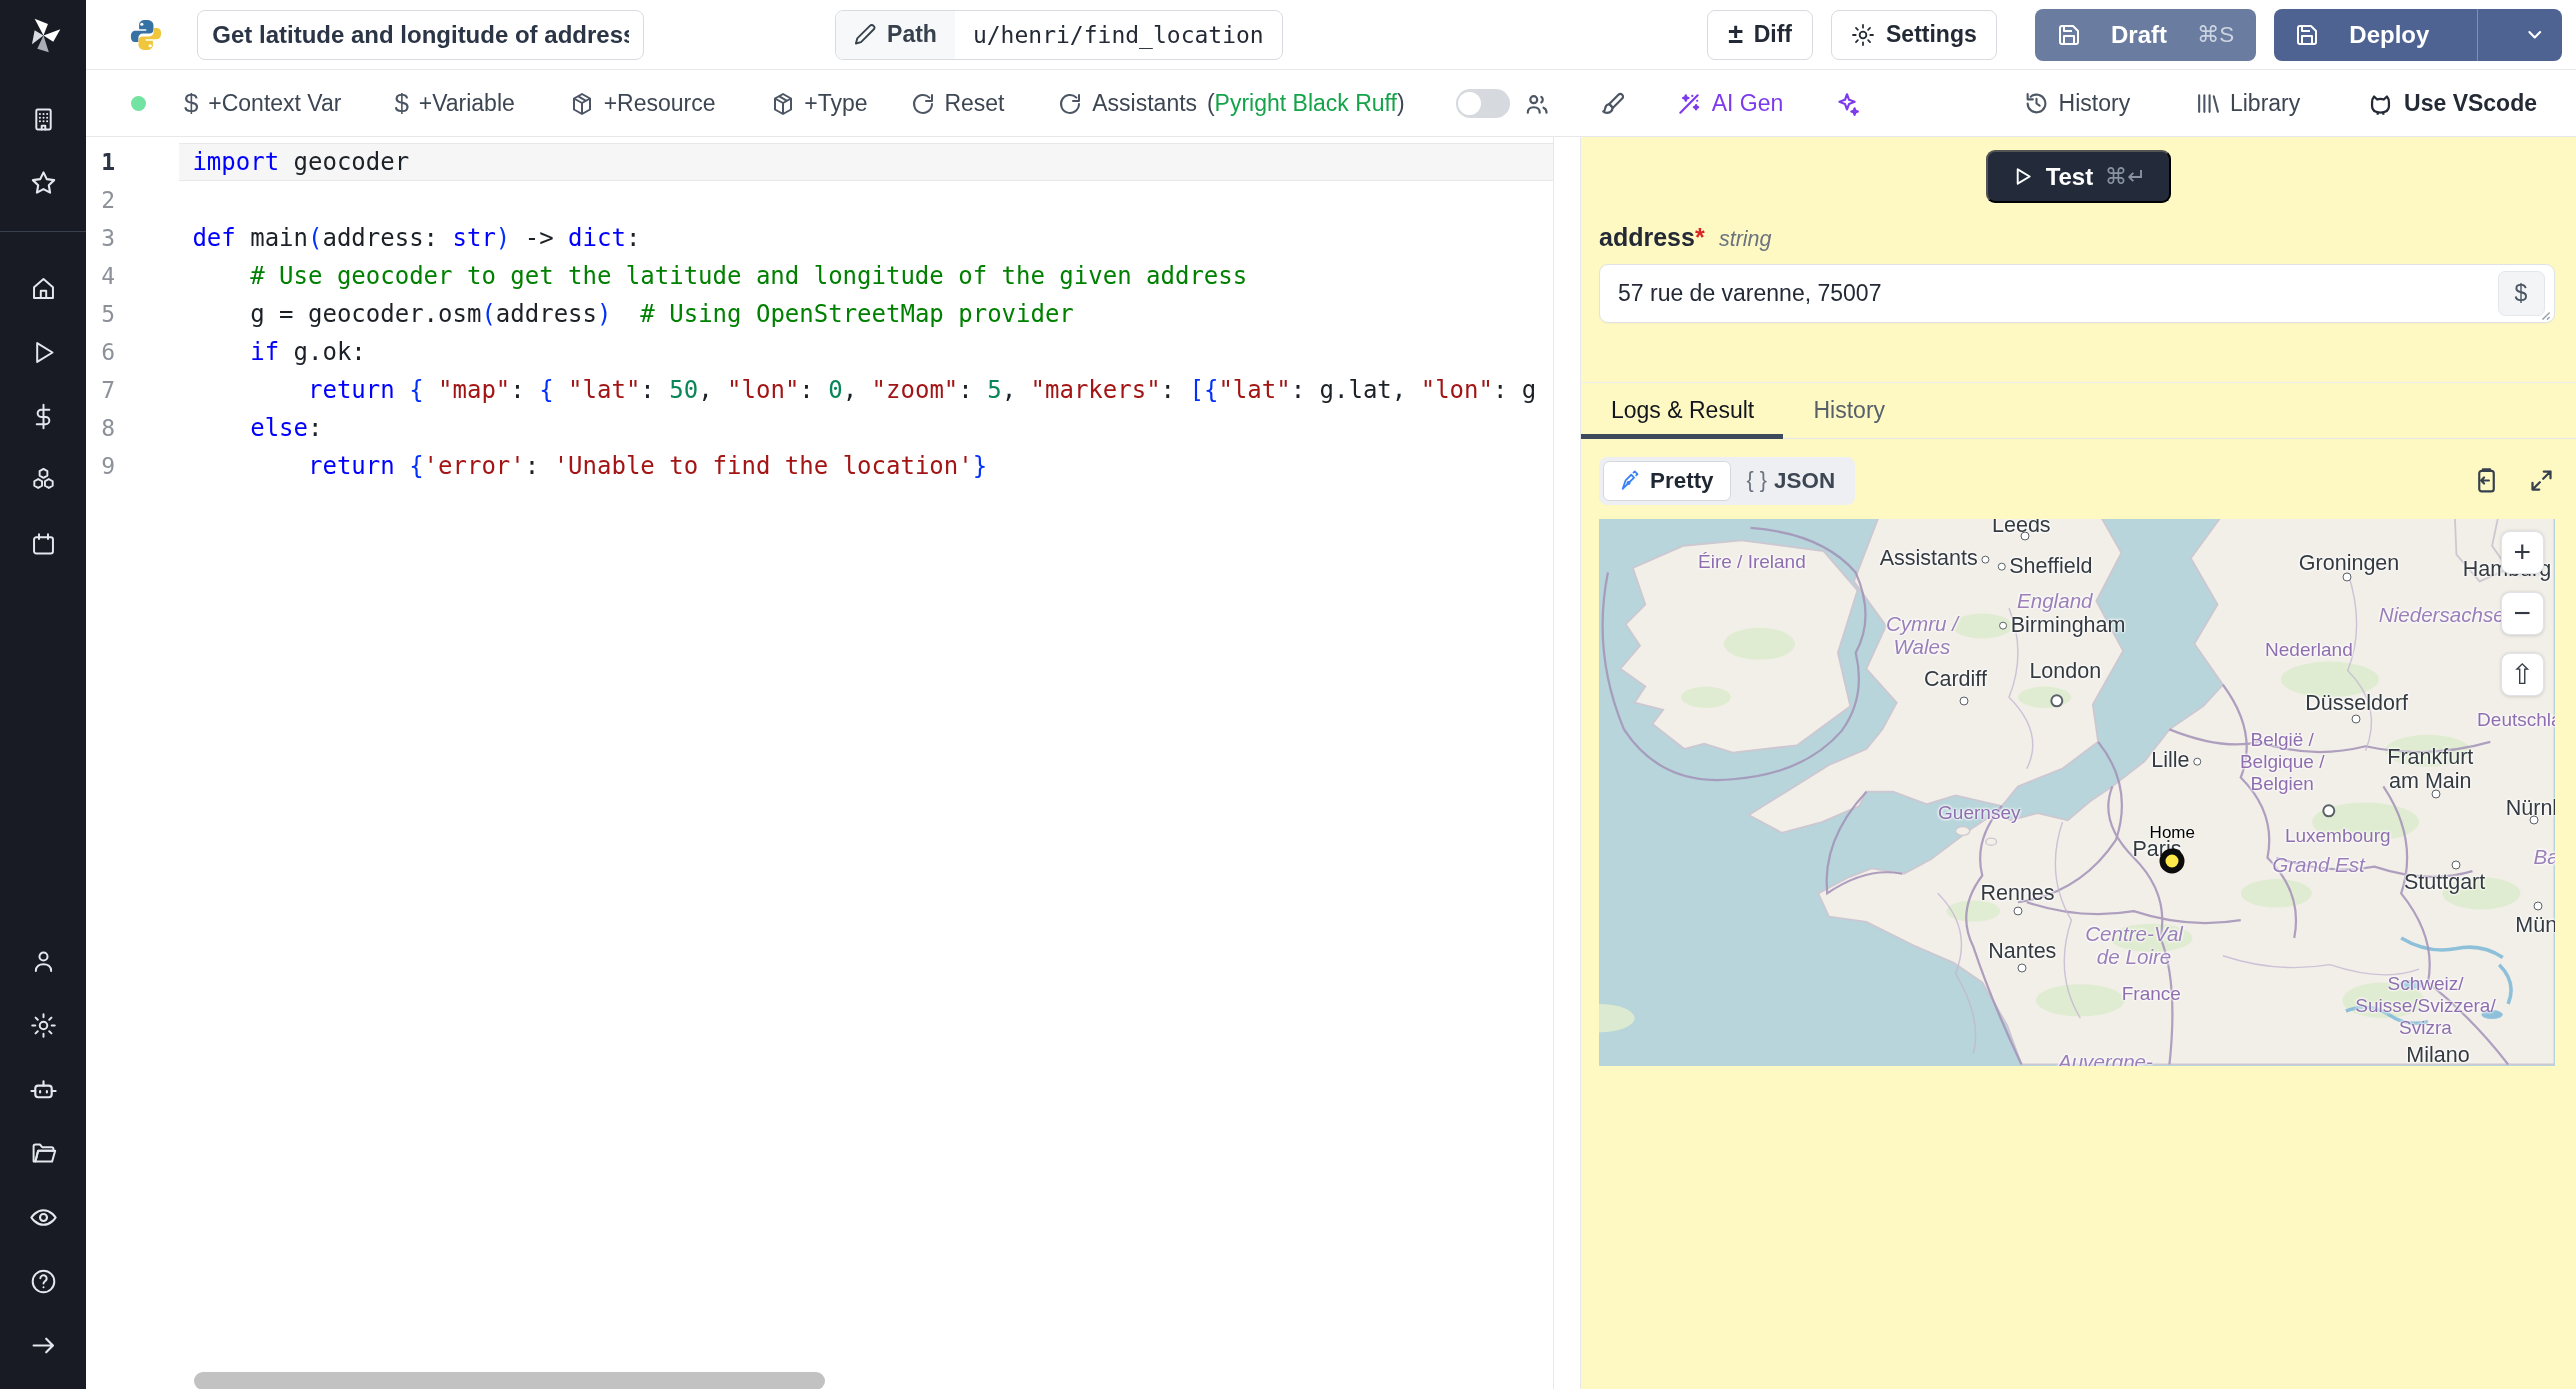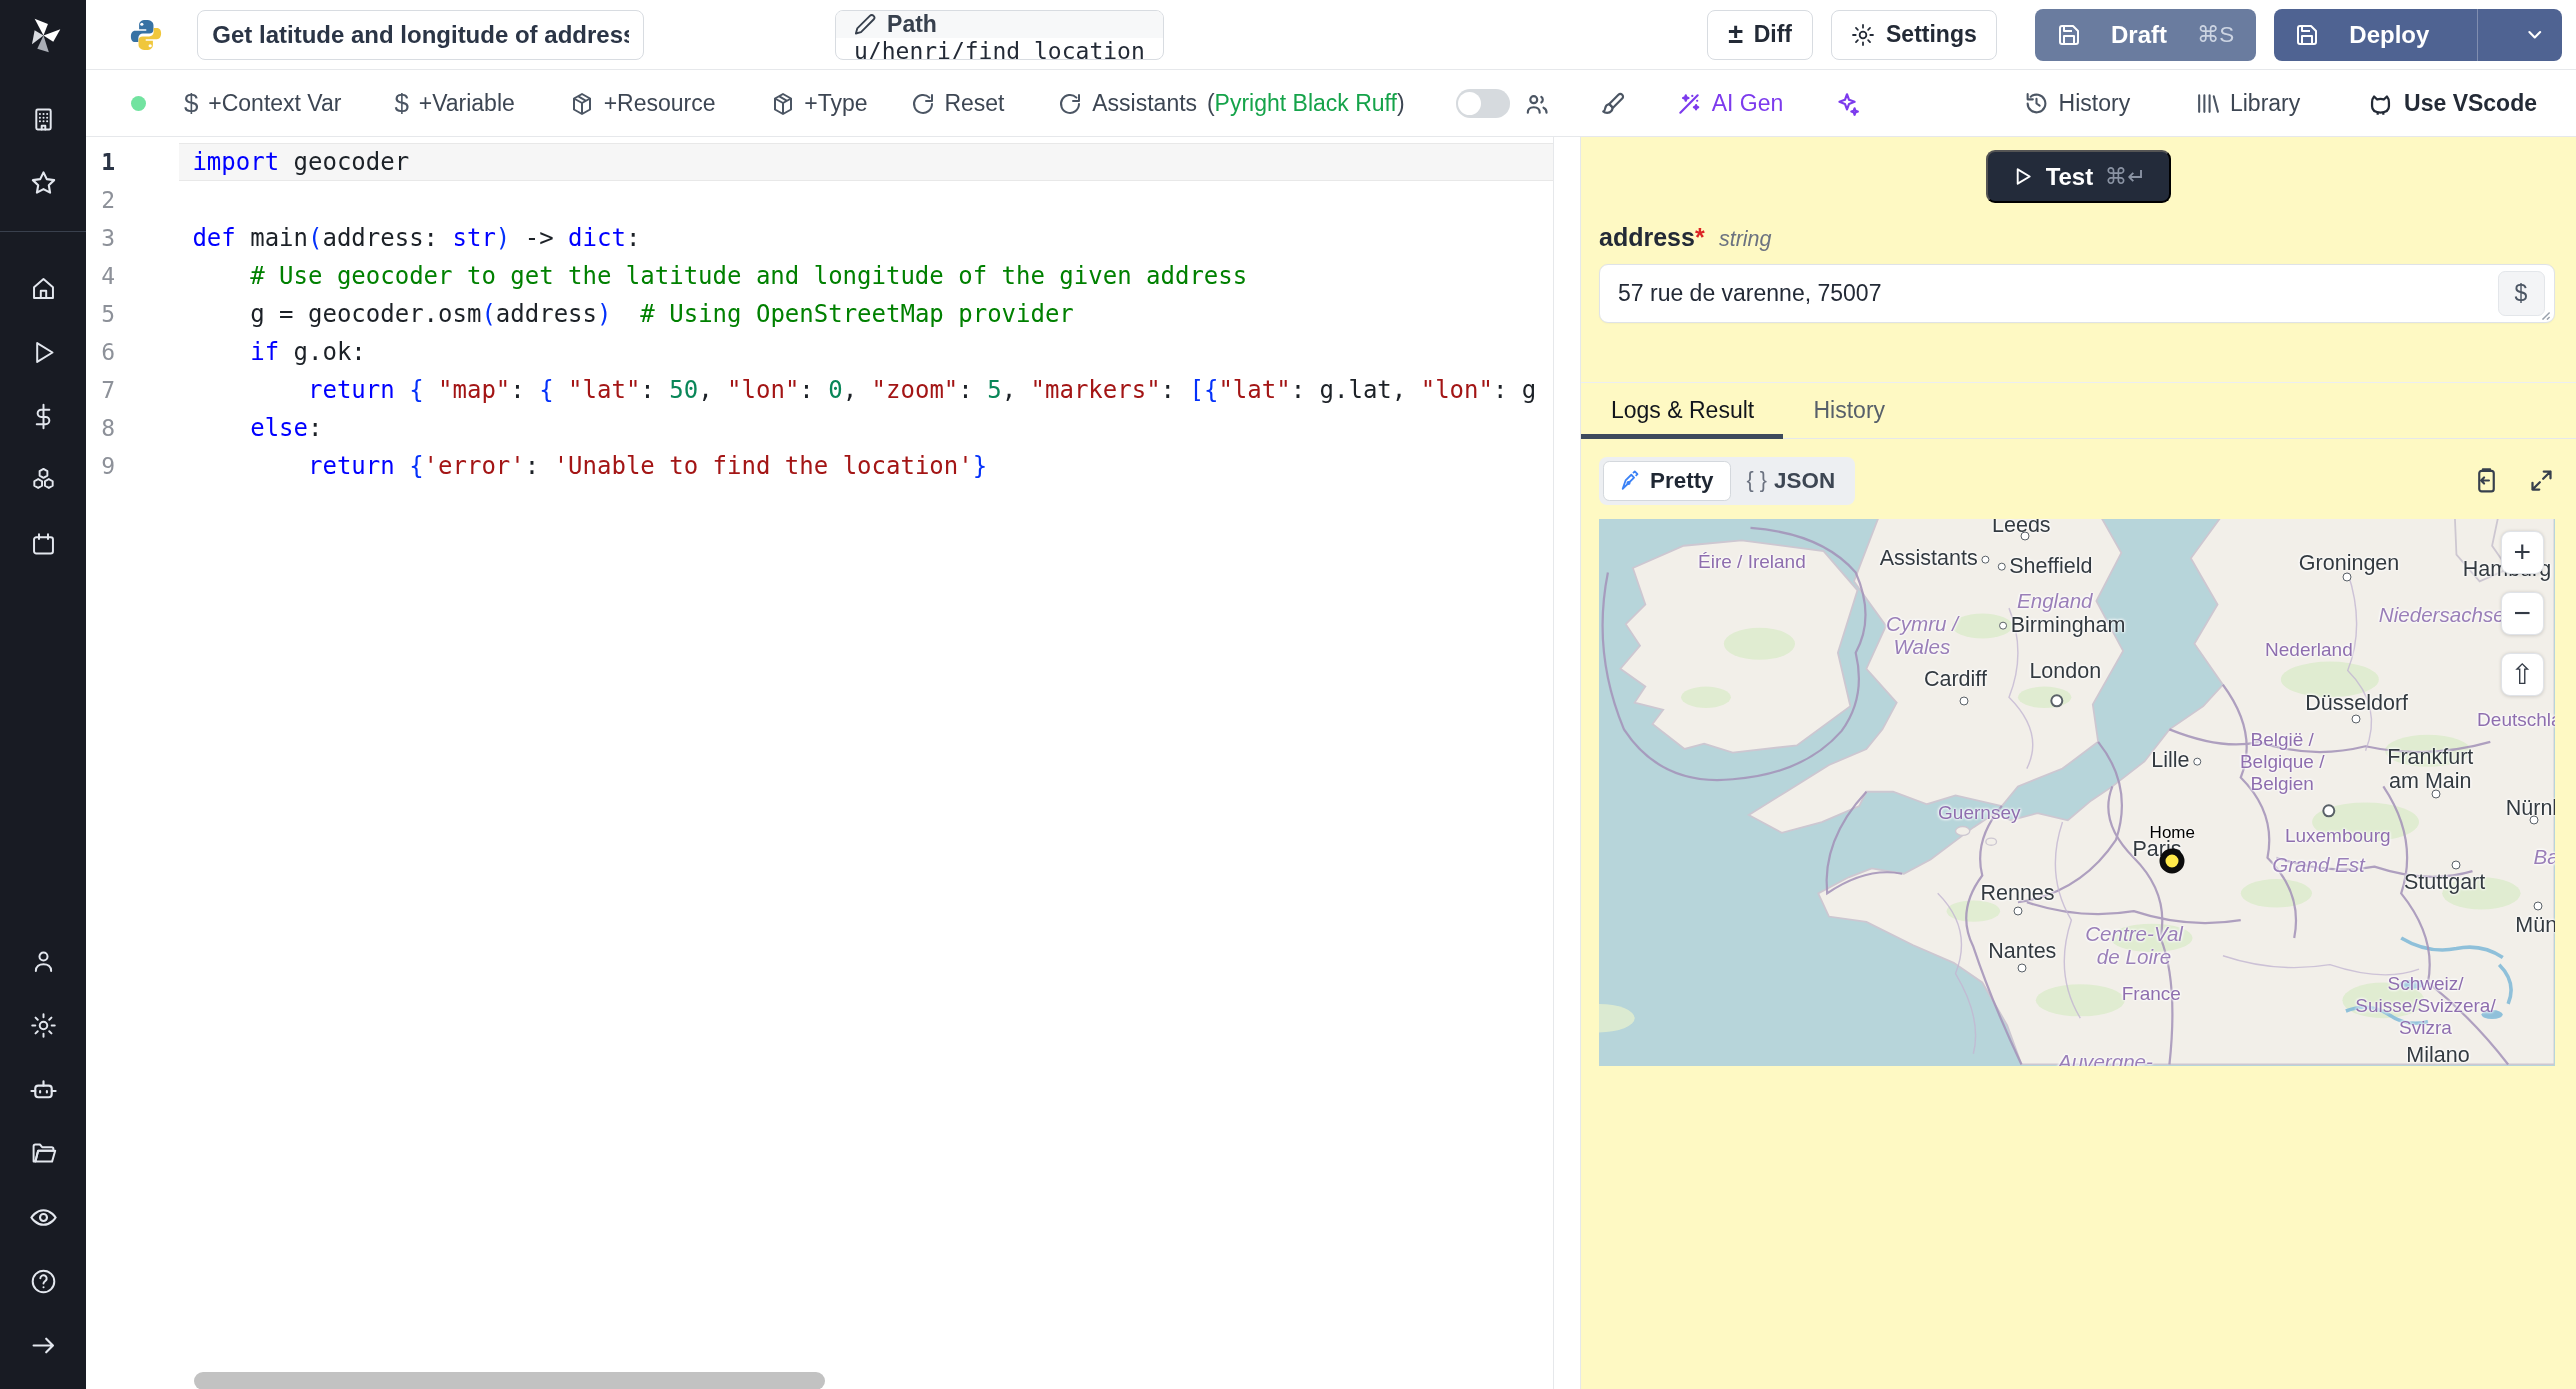--- a/index.html
+++ b/index.html
@@ -21,21 +21,21 @@
   .sb-bottom { margin-bottom:12.5px; display:flex; flex-direction:column; align-items:center; }
 
   
   .topbar { position:absolute; left:86px; right:0; top:0; height:70px; background:#fff;
             border-bottom:0.9px solid #e6e8eb; display:flex; align-items:center; }
   .py-icon { margin-left:43px; }
   .title-input { margin-left:34px; width:447px; height:50px; border:1.8px solid #d8dce1; border-radius:8px;
                  padding:0 14.3px; font-size:24px; font-weight:700; color:#2b3546; outline:none;
                  white-space:nowrap; overflow:hidden; font-family:"Liberation Sans",sans-serif; }
   .path-widget { margin-left:191px; height:50px; display:flex; align-items:stretch;
-                 border:1.8px solid #d8dce1; border-radius:8px; overflow:hidden; background:#fff;flex-direction:column; }
+                 border:1.8px solid #d8dce1; border-radius:8px; overflow:hidden; background:#fff; }
   .path-left { background:#f7f8f9; display:flex; align-items:center; gap:10.7px; padding:0 18px;
                font-size:23px; font-weight:700; color:#37404d; }
   .path-right { display:flex; align-items:center; padding:0 18px; font-family:"DejaVu Sans Mono",monospace;
                 font-size:23px; color:#232a36; }
   .tb-spacer { flex:1; }
   .tb-btn { height:50px; border:1.8px solid #d8dce1; border-radius:8px; background:#fff; display:flex;
             align-items:center; gap:10.7px; padding:0 19.7px; font-size:23px; font-weight:700; color:#232a36;
             cursor:pointer; }
   .tb-btn + .tb-btn { margin-left:18px; }
   .btn-slate { margin-left:38px; height:52px; border:none; border-radius:8px; background:#6a7c9f;

